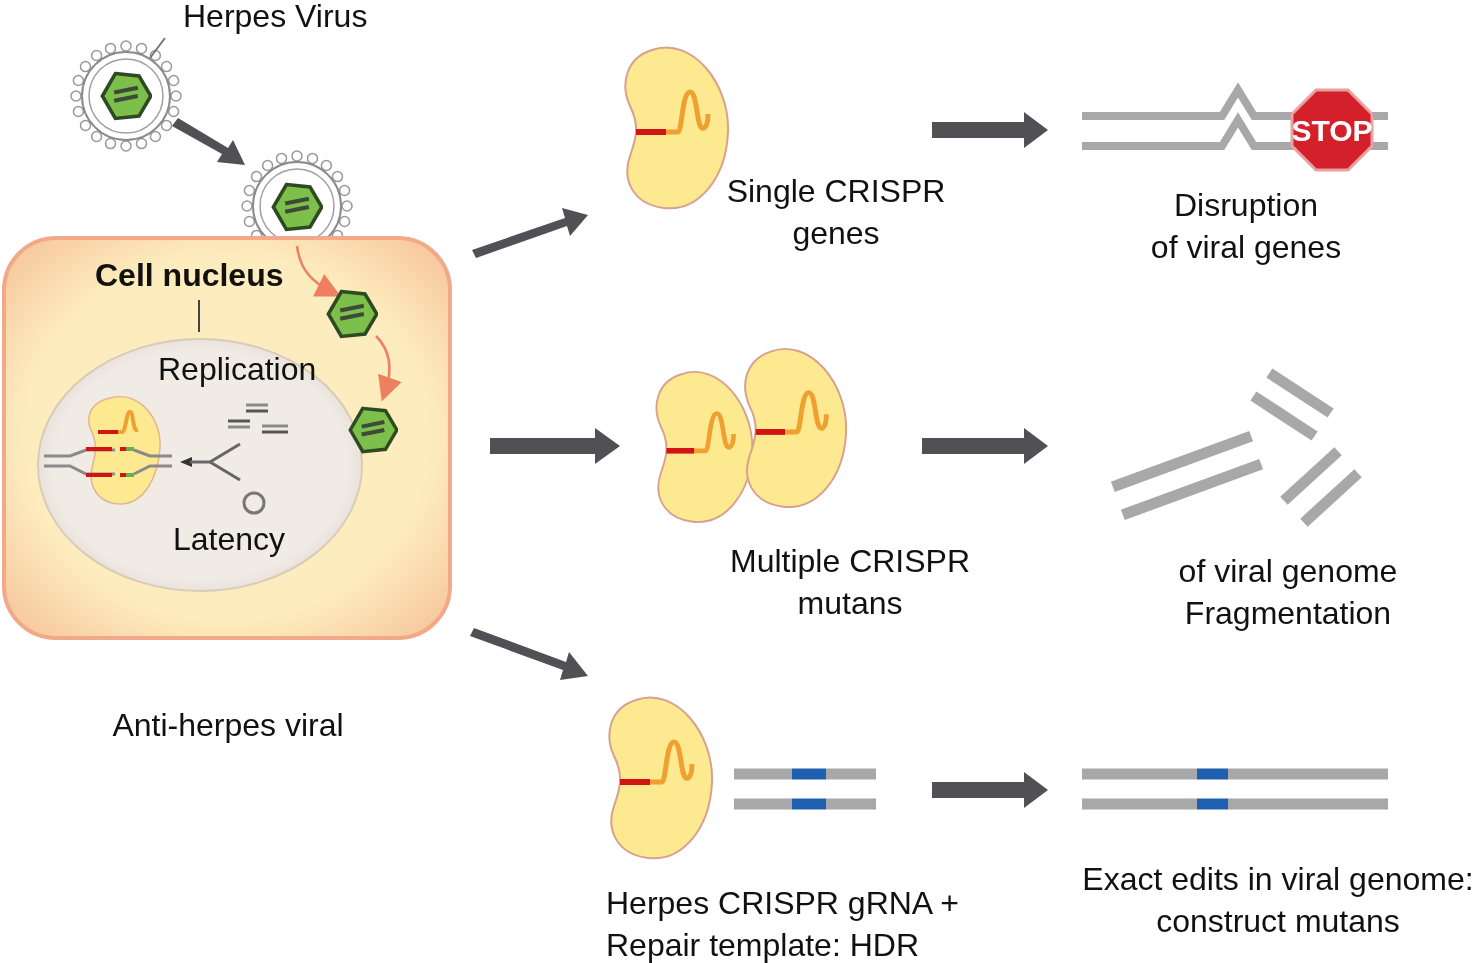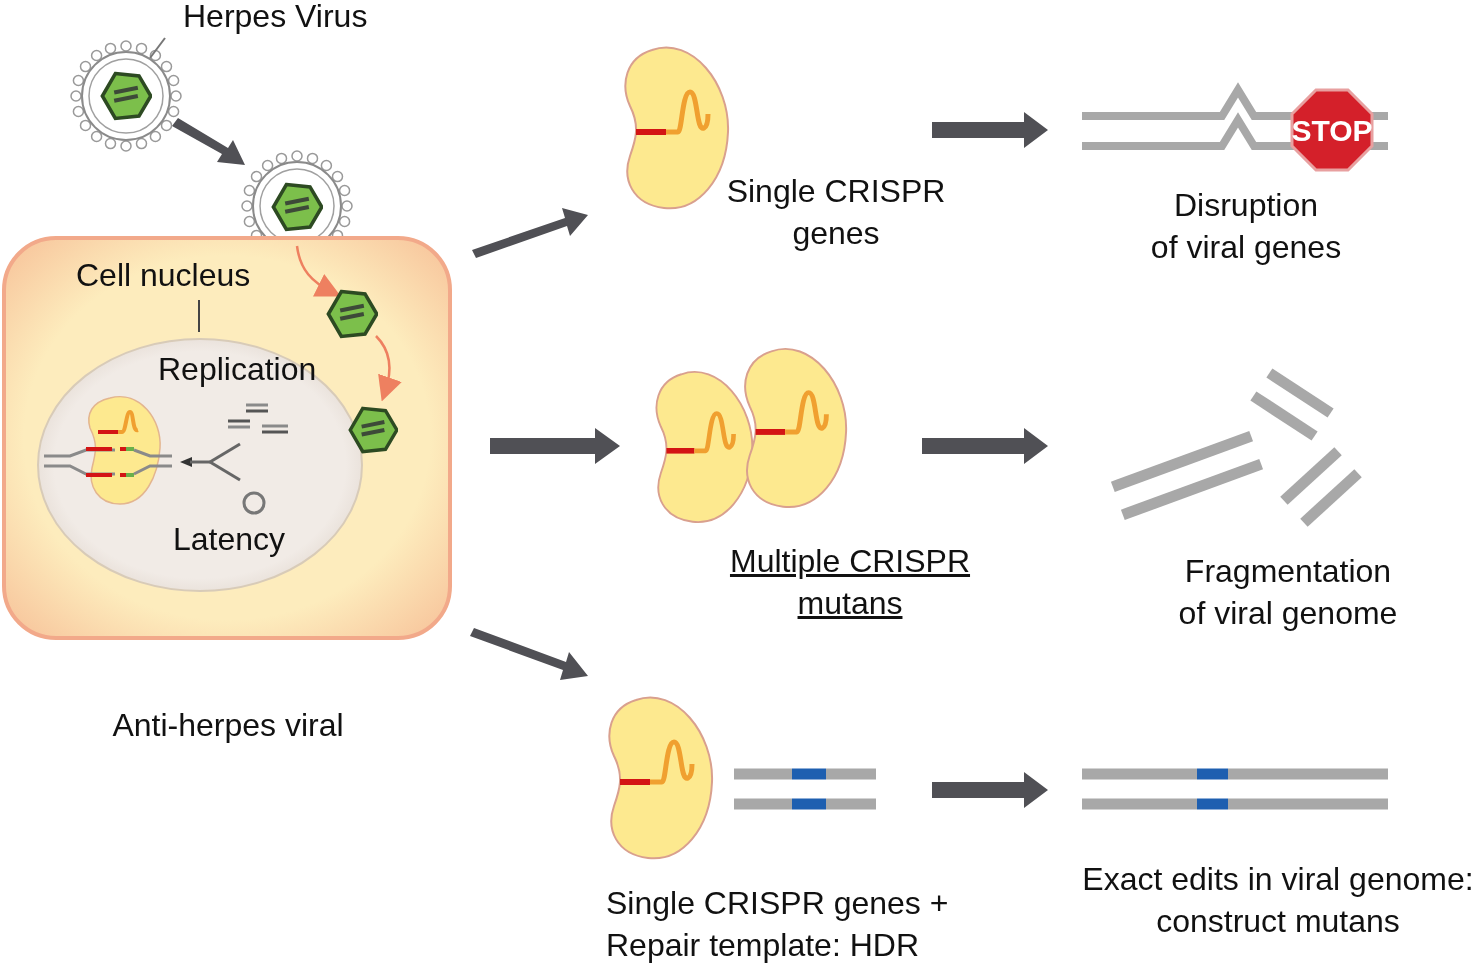--- a/index.html
+++ b/index.html
@@ -190,46 +190,46 @@
     <line x1="1197" y1="774" x2="1228" y2="774" stroke="#1e5fb0"></line>
     <line x1="1228" y1="774" x2="1388" y2="774" stroke="#a8a8a8"></line>
     <line x1="1082" y1="804" x2="1197" y2="804" stroke="#a8a8a8"></line>
     <line x1="1197" y1="804" x2="1228" y2="804" stroke="#1e5fb0"></line>
     <line x1="1228" y1="804" x2="1388" y2="804" stroke="#a8a8a8"></line>
   </g>
 </svg>
 
 <div class="lbl" style="left:183px; top:-5px; font-size:32px;">Herpes Virus</div>
 
-<div class="lbl" style="left:76px; top:254px;">Cell nucleus</div>
+<div class="lbl" style="left:95px; top:254px;font-weight:bold;">Cell nucleus</div>
 <div class="lbl" style="left:158px; top:348px;">Replication</div>
 <div class="lbl" style="left:173px; top:518px;">Latency</div>
 
 <div class="lbl" style="left:28px; top:704px; width:400px;">
   <div>Anti-herpes viral</div>
 </div>
 
 <div class="lbl" style="left:686px; top:170px; width:300px;">
   <div>Single CRISPR</div>
   <div>genes</div>
 </div>
 <div class="lbl" style="left:1096px; top:184px; width:300px;">
   <div>Disruption</div>
   <div>of viral genes</div>
 </div>
 
-<div class="lbl" style="left:700px; top:540px; width:300px;text-decoration:underline;">
+<div class="lbl" style="left:700px; top:540px; width:300px;">
   <div>Multiple CRISPR</div>
   <div>mutans</div>
 </div>
 <div class="lbl" style="left:1138px; top:550px; width:300px;">
+  <div>of viral genome</div>
   <div>Fragmentation</div>
-  <div>of viral genome</div>
 </div>
 
 <div class="lbl" style="left:606px; top:882px; text-align:left;">
-  <div>Single CRISPR genes +</div>
+  <div>Herpes CRISPR gRNA +</div>
   <div>Repair template: HDR</div>
 </div>
 <div class="lbl" style="left:1068px; top:858px; width:420px;">
   <div>Exact edits in viral genome:</div>
   <div>construct mutans</div>
 </div>
 
 </body></html>

